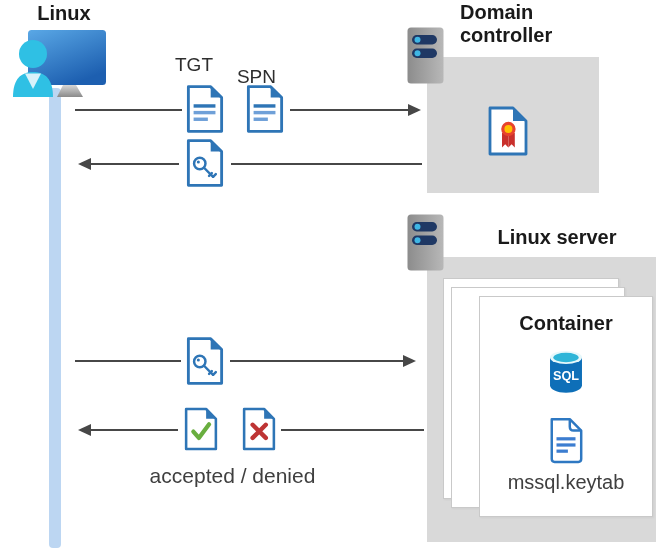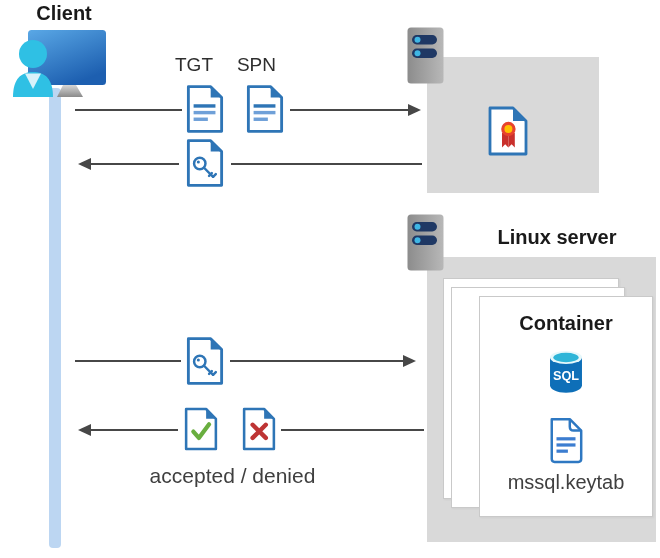--- a/index.html
+++ b/index.html
@@ -64,36 +64,37 @@
       <symbol id="server" viewBox="0 0 37 57">
         <rect x="0.5" y="0.5" width="36" height="56" rx="3.5" fill="url(#gSrv)"></rect>
         <rect x="5" y="8" width="25" height="9.5" rx="4.75" fill="#1F3864"></rect>
         <circle cx="10.5" cy="12.75" r="3" fill="#3FB6E4"></circle>
         <rect x="5" y="21.5" width="25" height="9.5" rx="4.75" fill="#1F3864"></rect>
         <circle cx="10.5" cy="26.25" r="3" fill="#3FB6E4"></circle>
       </symbol>
     </defs>
   </svg>
 
-  <div class="lbl bold" style="left:18px;top:2px;width:92px;text-align:center;font-size:20px;">Client</div>
+  <div class="lbl bold" style="left:18px;top:2px;width:92px;text-align:center;font-size:20px;">Linux</div>
 
   <div class="lifeline" style="left:49px;top:88px;width:12px;height:460px;"></div>
 
   <svg class="abs" style="left:8px;top:26px" width="100" height="76" viewBox="0 0 100 76">
     <rect x="20" y="4" width="78" height="55" rx="3.5" fill="url(#gMon)"></rect>
     <polygon points="55,59 68,59 75,71 49,71" fill="url(#gStand)"></polygon>
     <circle cx="25" cy="28" r="14" fill="#2FC0E4"></circle>
     <path d="M5,71 C5,53 13,46 25,46 C37,46 45,53 45,71 Z" fill="#2FC0E4"></path>
     <polygon points="17,47.5 33,47.5 25,63" fill="#D8F2FA"></polygon>
   </svg>
 
   <div class="graybox" style="left:427px;top:57px;width:172px;height:136px;"></div>
   <svg class="abs" style="left:407px;top:27px" width="37" height="57">
       <use href="#server"></use>
     </svg>
+  <div class="lbl bold" style="left:460px;top:1px;width:122px;font-size:20px;line-height:23px;">Domain controller</div>
 
   <svg class="abs" style="left:488px;top:106px" width="40" height="50" viewBox="0 0 40 50">
     <path d="M2,2 H25 L38,15 V48 H2 Z" fill="#ffffff" stroke="#2E75B6" stroke-width="2.8" stroke-linejoin="round"></path>
     <path d="M25,2 L38,15 H25 Z" fill="#2E75B6"></path>
     <path d="M14,27 L14,41.5 L17.2,38.2 L20.4,41.5 L20.4,27 Z" fill="#C9302C"></path>
     <path d="M20.4,27 L20.4,41.5 L23.6,38.2 L26.8,41.5 L26.8,27 Z" fill="#C9302C"></path>
     <circle cx="20.4" cy="23" r="5.6" fill="#FFC000" stroke="#E8432D" stroke-width="3.2"></circle>
   </svg>
 
   <div class="graybox" style="left:427px;top:257px;width:229px;height:285px;"></div>
@@ -116,21 +117,21 @@
       <path d="M5,2 H24 L36,14 V44 Q36,47 33,47 H8 Q5,47 5,44 Z" fill="#ffffff" stroke="#2E78C2" stroke-width="2.6" stroke-linejoin="round"></path>
       <path d="M24,2 V10 Q24,14 28,14 H36" fill="none" stroke="#2E78C2" stroke-width="2.6"></path>
       <rect x="10" y="21" width="20" height="3.4" fill="#3C7DD0"></rect>
       <rect x="10" y="27.5" width="20" height="3.4" fill="#3C7DD0"></rect>
       <rect x="10" y="34" width="12" height="3.4" fill="#3C7DD0"></rect>
     </svg>
     <div class="cap" style="left:0;top:174px;width:100%;text-align:center;font-size:20px;">mssql.keytab</div>
   </div>
 
   <div class="ticklbl" style="left:167px;top:54px;width:46px;">TGT</div>
-  <div class="ticklbl" style="left:230px;top:54px;width:46px;">SPN</div>
+  <div class="ticklbl" style="left:230px;top:66px;width:46px;">SPN</div>
 
   <div class="ln" style="left:75px;top:109px;width:107px;"></div>
   <div class="ln" style="left:290px;top:109px;width:120px;"></div>
   <div class="ah ah-right" style="left:408px;top:104px;"></div>
 
   <svg class="abs" style="left:186px;top:84px" width="38" height="50" viewBox="0 0 40 52">
     <use href="#doc-page"></use>
       <use href="#doc-lines"></use>
   </svg>
   <svg class="abs" style="left:246px;top:84px" width="38" height="50" viewBox="0 0 40 52">

